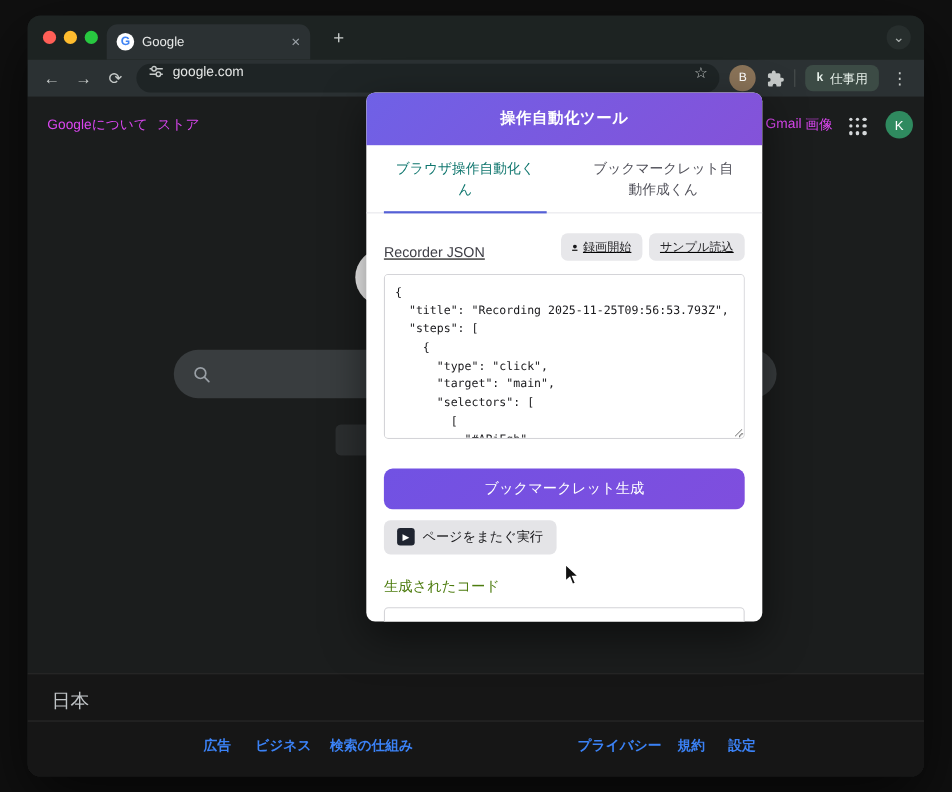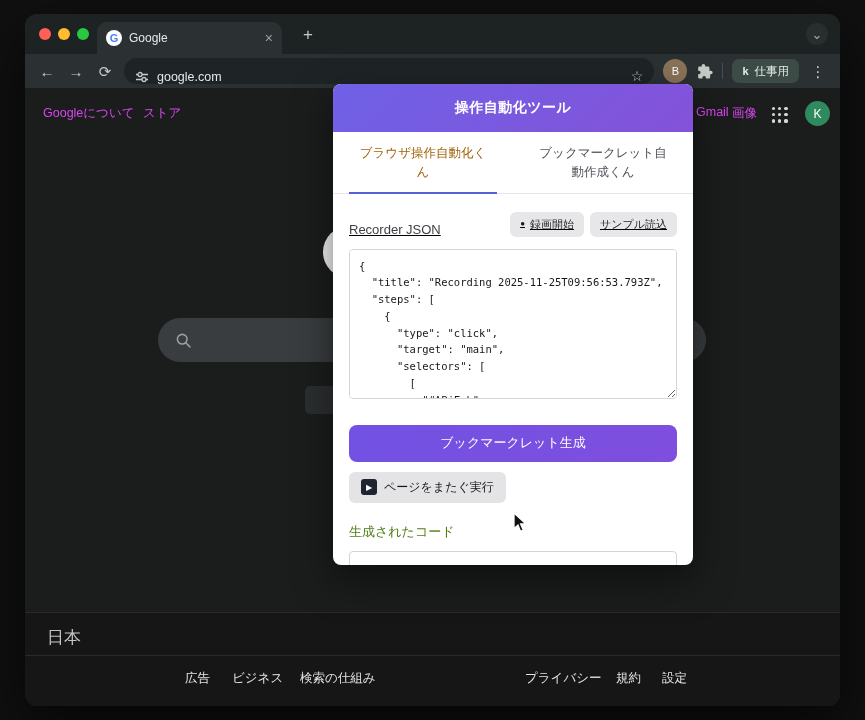--- a/index.html
+++ b/index.html
@@ -15,49 +15,49 @@
   .tab { position:absolute; left:72px; bottom:0; width:185px; height:32px; background:#2b3133; border-radius:10px 10px 0 0; display:flex; align-items:center; padding:0 9px; gap:7px; }
   .favicon { width:16px; height:16px; border-radius:50%; background:#fff; color:#4285F4; font-size:11px; font-weight:bold; display:flex; align-items:center; justify-content:center; }
   .tab-title { flex:1; font-size:12px; color:#e6e8e7; white-space:nowrap; overflow:hidden; }
   .tab-close { color:#9aa0a6; font-size:14px; line-height:1; cursor:default; }
   .newtab { position:absolute; left:270px; top:8px; width:26px; height:26px; border-radius:50%; color:#c7cbca; font-size:17px; display:flex; align-items:center; justify-content:center; }
   .strip-chevron { position:absolute; right:12px; top:9px; width:22px; height:22px; border-radius:50%; background:#272e2d; color:#aab0ae; font-size:13px; display:flex; align-items:center; justify-content:center; }
 
   
   .navbar { display:flex; align-items:center; gap:9px; height:34px; background:#2b3133; padding:0 12px; }
   .navicon { width:20px; text-align:center; color:#c7cbca; font-size:15px; line-height:1; }
-  .urlbar { flex:1; height:26px; border-radius:13px; background:#1e2425; display:flex; align-items:flex-end; gap:8px; padding:0 11px; }
+  .urlbar { flex:1; height:26px; border-radius:13px; background:#1e2425; display:flex; align-items:flex-start; gap:8px; padding:0 11px; }
   .url { font-size:12.5px; color:#e4e6e5; }
   .star { margin-left:auto; font-size:14px; color:#c7cbca; }
   .avatar-b { width:24px; height:24px; border-radius:50%; background:#8a7358; color:#fff; font-size:11px; display:flex; align-items:center; justify-content:center; }
   .navdivider { width:1px; height:16px; background:#4a504f; }
   .chip { height:24px; border-radius:7px; background:#3c4b45; color:#e6efe9; font-size:11.5px; display:flex; align-items:center; gap:6px; padding:0 10px; white-space:nowrap; }
   .chip-k { font-weight:bold; font-size:11px; }
   .dots { font-size:15px; }
 
   
   .page { position:absolute; left:0; top:74px; width:815px; height:618px; background:#1b1d1d; }
   .toplink { position:absolute; top:17px; font-size:12.5px; color:#d946ef; }
   .grid-icon { position:absolute; left:747px; top:19px; width:16px; height:16px; display:grid; grid-template-columns:repeat(3,1fr); gap:2.5px; }
   .grid-icon i { width:3.2px; height:3.2px; border-radius:50%; background:#d5d8da; }
   .avatar-k { position:absolute; left:780px; top:13px; width:25px; height:25px; border-radius:50%; background:#2f8a5f; color:#fff; font-size:12px; display:flex; align-items:center; justify-content:center; }
   .logo-crescent { position:absolute; left:298px; top:138px; width:52px; height:52px; border-radius:50%; background:#f5f5f5; }
   .searchbar { position:absolute; left:133px; top:230px; width:548px; height:44px; border-radius:22px; background:#393d3f; display:flex; align-items:center; padding:0 17px; }
   .btn-stub { position:absolute; left:280px; top:298px; width:44px; height:28px; border-radius:5px; background:#2c2f30; }
   .footer { position:absolute; left:0; top:524px; width:815px; height:94px; background:#161616; border-top:1px solid #2a2a2a; }
   .country { position:absolute; left:22px; top:13px; font-size:17px; color:#bfc3c6; }
   .footer-divider { position:absolute; left:0; top:42px; width:815px; height:1px; background:#2a2a2a; }
-  .flink { position:absolute; top:57px; font-size:12.5px; color:#e5e5e5; }
+  .flink { position:absolute; top:57px; font-size:12.5px; color:#3b82f6;font-weight:bold; }
 
   
   .modal { position:absolute; left:308px; top:70px; width:360px; height:481px; background:#ffffff; border-radius:8px; overflow:hidden; box-shadow:0 14px 38px rgba(0,0,0,.5); }
   .modal-header { height:48px; background:linear-gradient(135deg,#6f61e6,#8452d9); color:#fff; font-size:14px; font-weight:bold; display:flex; align-items:center; justify-content:center; letter-spacing:.5px; }
   .modal-tabs { display:flex; border-bottom:1px solid #e7e7ec; }
   .mtab { flex:1; margin:0 16px; padding:12px 8px 10px; text-align:center; font-size:12.5px; line-height:1.5; color:#52525b; cursor:default; }
-  .mtab.active { color:#a16207; border-bottom:2px solid #5560d6; margin-bottom:-1px; }
+  .mtab.active { color:#0f766e; border-bottom:2px solid #5560d6; margin-bottom:-1px; }
   .modal-body { padding:18px 16px; }
   .recorder-row { display:flex; align-items:flex-end; justify-content:space-between;text-decoration:underline; }
   .recorder-label { font-size:13px; color:#3f3f46; }
   .pill-group { display:flex; gap:6px; }
   .pill-btn { background:#e7e7ea; border:none; border-radius:6px; padding:5px 10px; font-size:11px; color:#27272a; display:inline-flex; align-items:center; gap:5px; font-family:inherit; }
   .rec-dot { font-size:8px; line-height:1; color:#18181b; }
   .json-area { margin-top:12px; width:100%; height:150px; border:1px solid #d4d4d8; border-radius:4px; padding:8px 9px; font-family:"DejaVu Sans Mono","Liberation Mono",monospace; font-size:10.5px; line-height:1.6; color:#18181b; background:#fff; resize:both; }
   .generate-btn { margin-top:22px; width:100%; height:37px; border:none; border-radius:8px; background:linear-gradient(135deg,#7152e3,#7f4ede); color:#fff; font-size:13px; font-family:inherit; }
   .cross-btn { margin-top:10px; display:inline-flex; align-items:center; gap:7px; background:#e4e4e7; border:none; border-radius:6px; padding:7px 12px; font-size:12px; color:#18181b; font-family:inherit; }
   .play-box { width:16px; height:16px; background:#1f2430; border-radius:3px; color:#fff; font-size:8px; display:flex; align-items:center; justify-content:center; }

